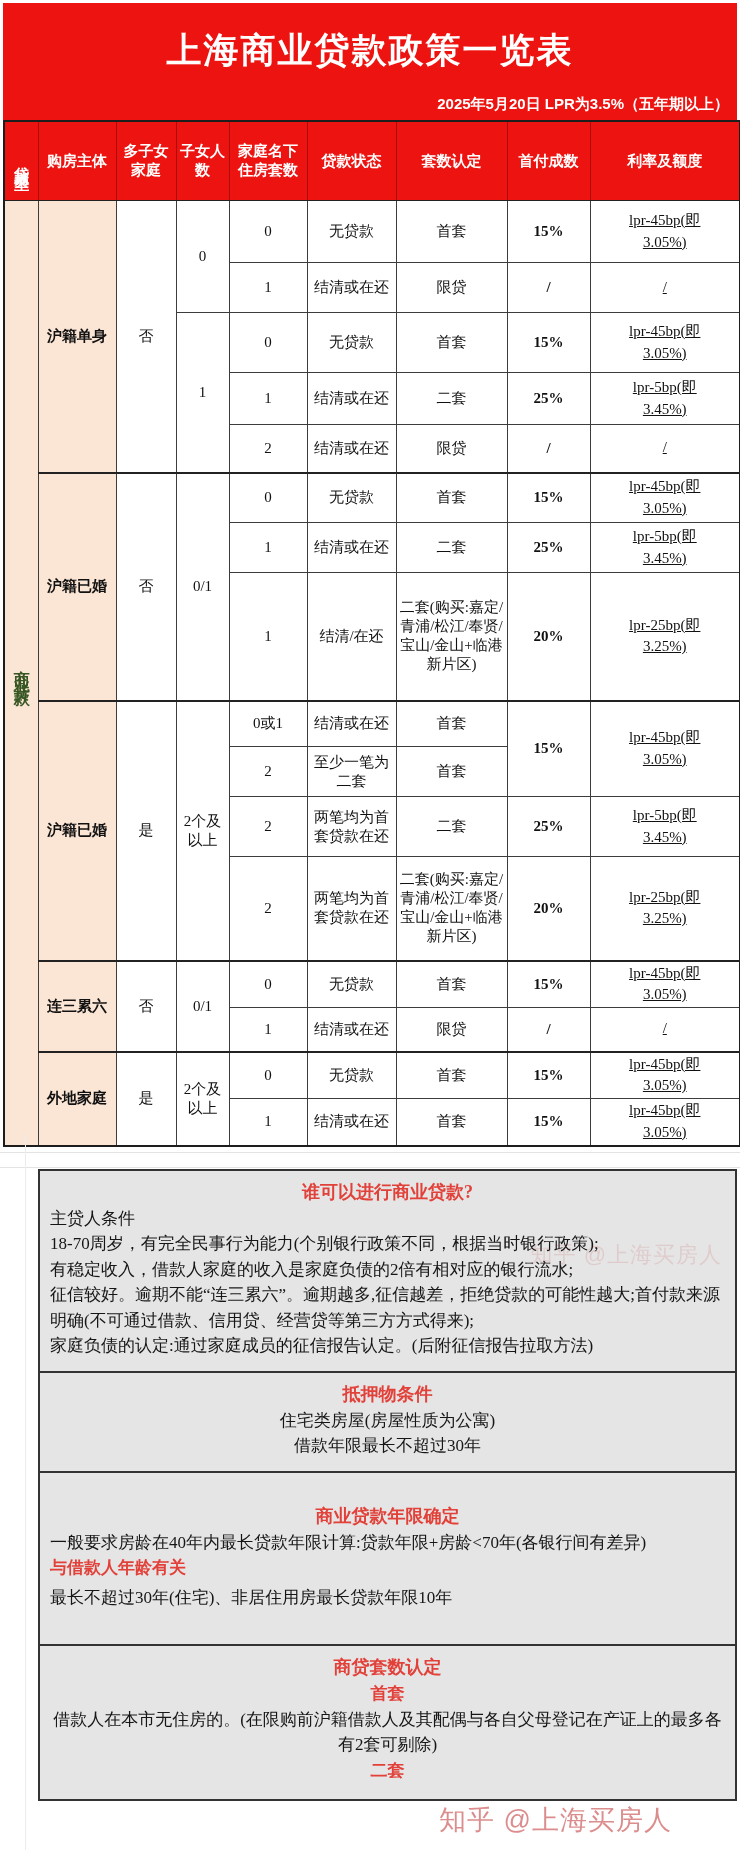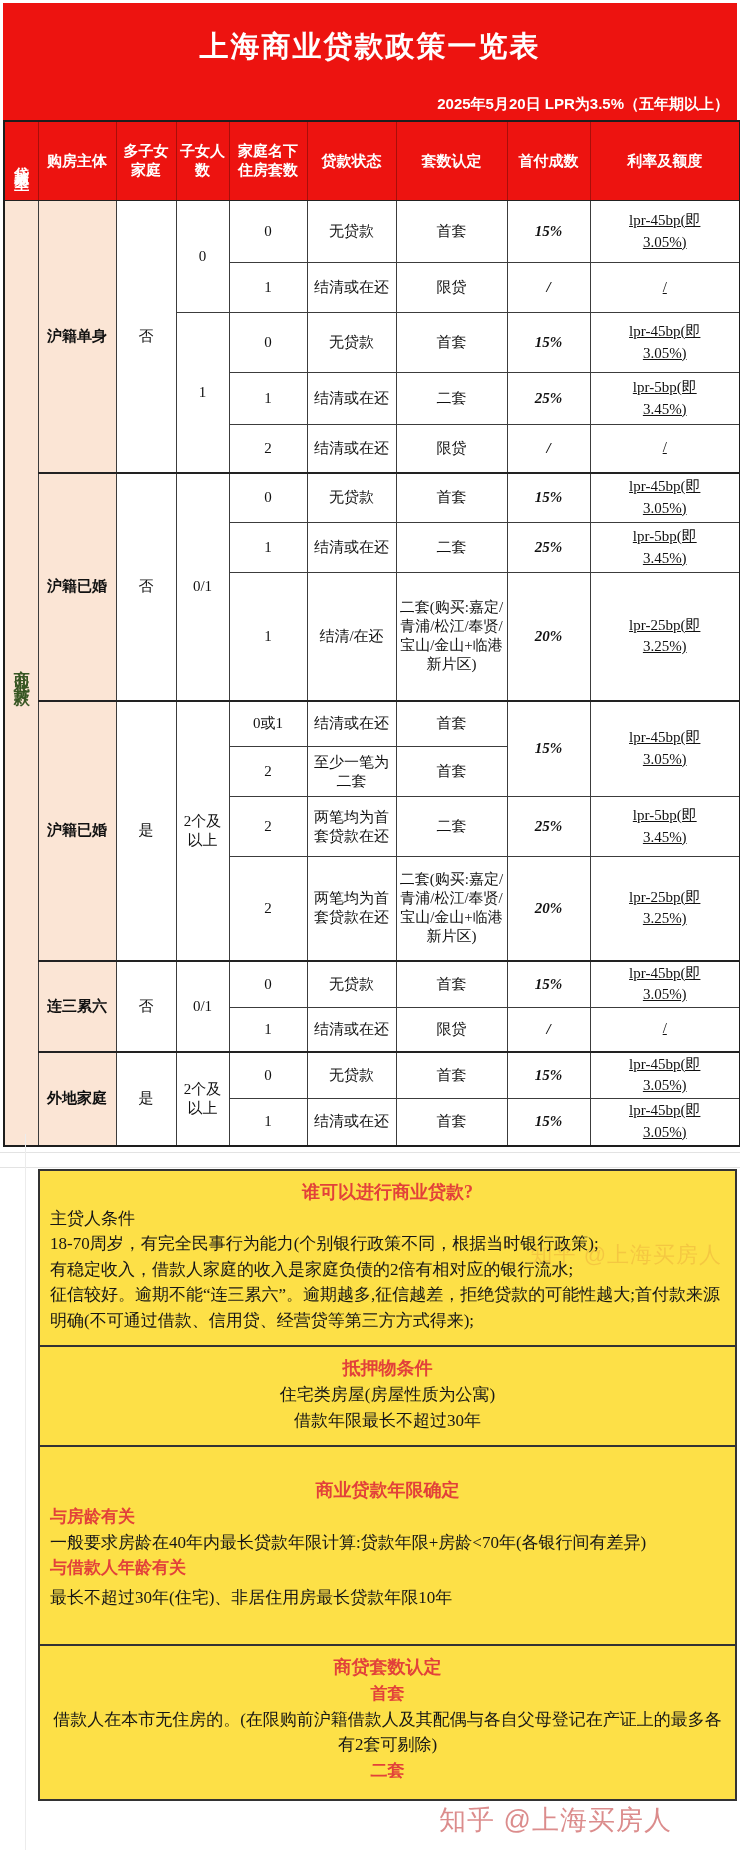--- a/index.html
+++ b/index.html
@@ -1,21 +1,21 @@
 <!DOCTYPE html>
 <html><head>
 <meta charset="utf-8">
 <style>
   html,body{margin:0;padding:0;background:#fff;}
   .page{position:relative;width:740px;height:1852px;background:#ffffff;overflow:hidden;
         font-family:"Liberation Sans",sans-serif;}
   
   .banner{position:relative;width:734px;height:117px;margin:3px 3px 0 3px;background:#ed1310;}
   .banner h1{margin:0;padding-top:24px;text-align:center;color:#ffffff;
-             font-size:29px;font-weight:bold;letter-spacing:2px;
+             font-size:35px;font-weight:bold;letter-spacing:2px;
              font-family:"Liberation Sans",sans-serif;}
   .banner .subtitle{position:absolute;right:8px;bottom:6px;color:#ffffff;
              font-size:15px;font-weight:bold;}
   
   table.policy{border-collapse:collapse;table-layout:fixed;width:736px;margin:0 2px 0 3px;
              border:2px solid #1d1d1d;}
   table.policy td,table.policy th{border:1px solid #3c3c3c;text-align:center;vertical-align:middle;
              padding:1px 2px;font-size:15px;color:#111;
              font-family:"Liberation Serif",serif;overflow:hidden;}
   tr.head th{background:#ed1310;color:#ffffff;font-weight:bold;height:76px;
@@ -25,30 +25,30 @@
   td.loantype{background:#fbe5d5;}
   td.loantype .vtext{color:#375623;font-weight:bold;font-size:16px;letter-spacing:7px;}
   td.subject{background:#fbe5d5;font-weight:bold;font-size:16px;}
   .s-green{color:#375623;}
   .s-gray{color:#44493f;}
   .s-olive{color:#6e6e28;}
   td.multi{font-size:15px;}
   td.children,td.homes{font-family:"Liberation Sans",sans-serif;font-size:15px;}
   td.status{padding:1px 10px;font-size:15px;}
   td.rec{padding:1px 4px;font-size:15px;}
-  td.down{font-weight:bold;font-size:16px;font-family:"Liberation Sans",sans-serif;font-style:italic;}
+  td.down{font-weight:bold;font-size:16px;font-family:"Liberation Sans",sans-serif;}
   td.rate{font-family:"DejaVu Sans Mono",monospace;font-size:13.5px;white-space:pre-line;line-height:1.45;text-decoration:underline;}
   tr.gstart td{border-top:2px solid #222;}
   
   .gap{height:22px;margin:0 0 0 0;position:relative;}
   .gap .h1line{position:absolute;left:0;top:5px;width:740px;border-top:1px solid #e3e3e3;}
   .gap .h2line{position:absolute;left:0;top:20px;width:740px;border-top:1px solid #e3e3e3;}
   .vguide{position:absolute;left:25px;top:1134px;height:716px;border-left:1px solid #ececec;}
   
-  .note{width:675px;margin-left:38px;border:2px solid #333;background:#fde047;
+  .note{width:675px;margin-left:38px;border:2px solid #333;background:#e5e5e5;
         padding:8px 10px 12px 10px;font-family:"Liberation Serif",serif;
         font-size:17px;line-height:1.5;color:#161616;}
   .note + .note{margin-top:-2px;}
   .note p{margin:0;}
   .nt{color:#e2413a;font-weight:bold;text-align:center;font-size:18px;}
   .red-left{color:#e2413a;font-weight:bold;}
   .red-center{color:#e2413a;font-weight:bold;text-align:center;}
   .note.n2 p{text-align:center;}
   .note.n3{padding-top:30px;padding-bottom:34px;}
   .note.n3 .last{margin-top:4px;}
@@ -247,31 +247,31 @@
     <div class="h2line"></div>
   </div>
   <div class="vguide"></div>
 
   <section class="note n1">
     <p class="nt">谁可以进行商业贷款?</p>
     <p>主贷人条件</p>
     <p>18-70周岁，有完全民事行为能力(个别银行政策不同，根据当时银行政策);</p>
     <p>有稳定收入，借款人家庭的收入是家庭负债的2倍有相对应的银行流水;</p>
     <p>征信较好。逾期不能“连三累六”。逾期越多,征信越差，拒绝贷款的可能性越大;首付款来源明确(不可通过借款、信用贷、经营贷等第三方方式得来);</p>
+    <p>家庭负债的认定:通过家庭成员的征信报告认定。(后附征信报告拉取方法)</p>
   </section>
 
   <section class="note n2">
     <p class="nt">抵押物条件</p>
     <p>住宅类房屋(房屋性质为公寓)</p>
     <p>借款年限最长不超过30年</p>
   </section>
 
   <section class="note n3">
     <p class="nt">商业贷款年限确定</p>
-    <p class="red-left">与房龄有关</p>
     <p>一般要求房龄在40年内最长贷款年限计算:贷款年限+房龄&lt;70年(各银行间有差异)</p>
     <p class="red-left">与借款人年龄有关</p>
     <p class="last">最长不超过30年(住宅)、非居住用房最长贷款年限10年</p>
   </section>
 
   <section class="note n4">
     <p class="nt">商贷套数认定</p>
     <p class="red-center">首套</p>
     <p class="body">借款人在本市无住房的。(在限购前沪籍借款人及其配偶与各自父母登记在产证上的最多各有2套可剔除)</p>
     <p class="red-center">二套</p>

